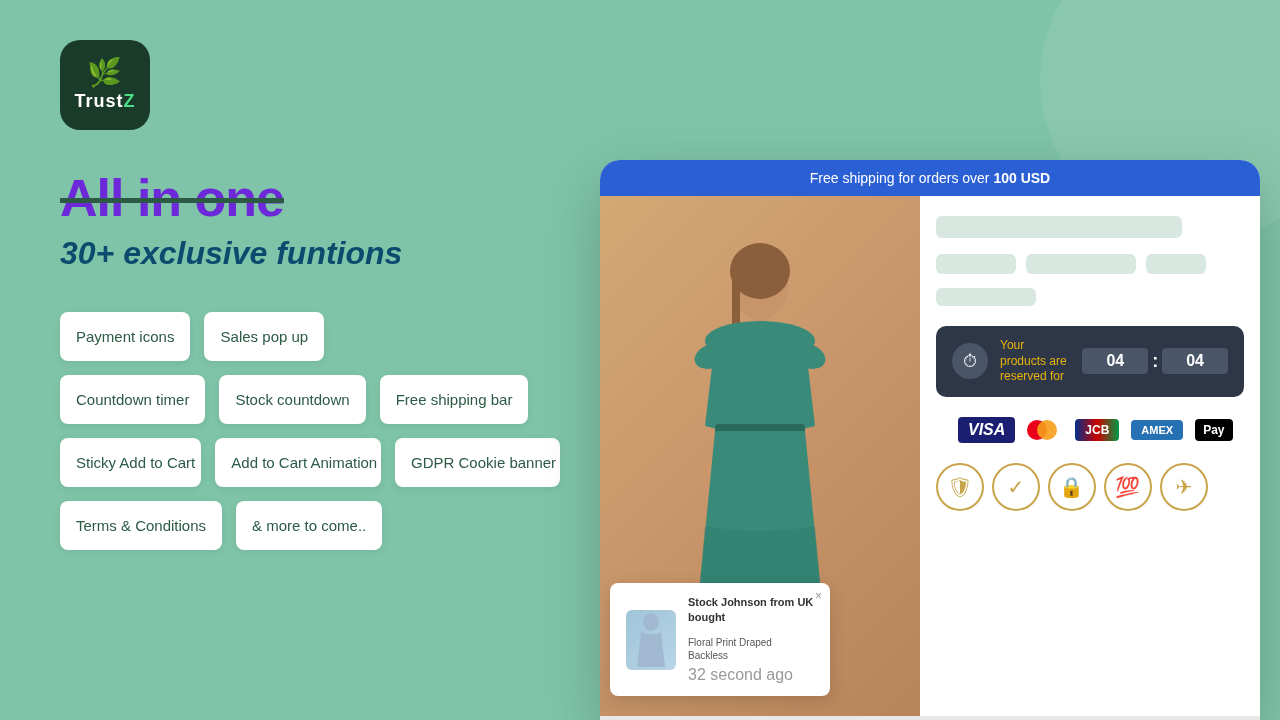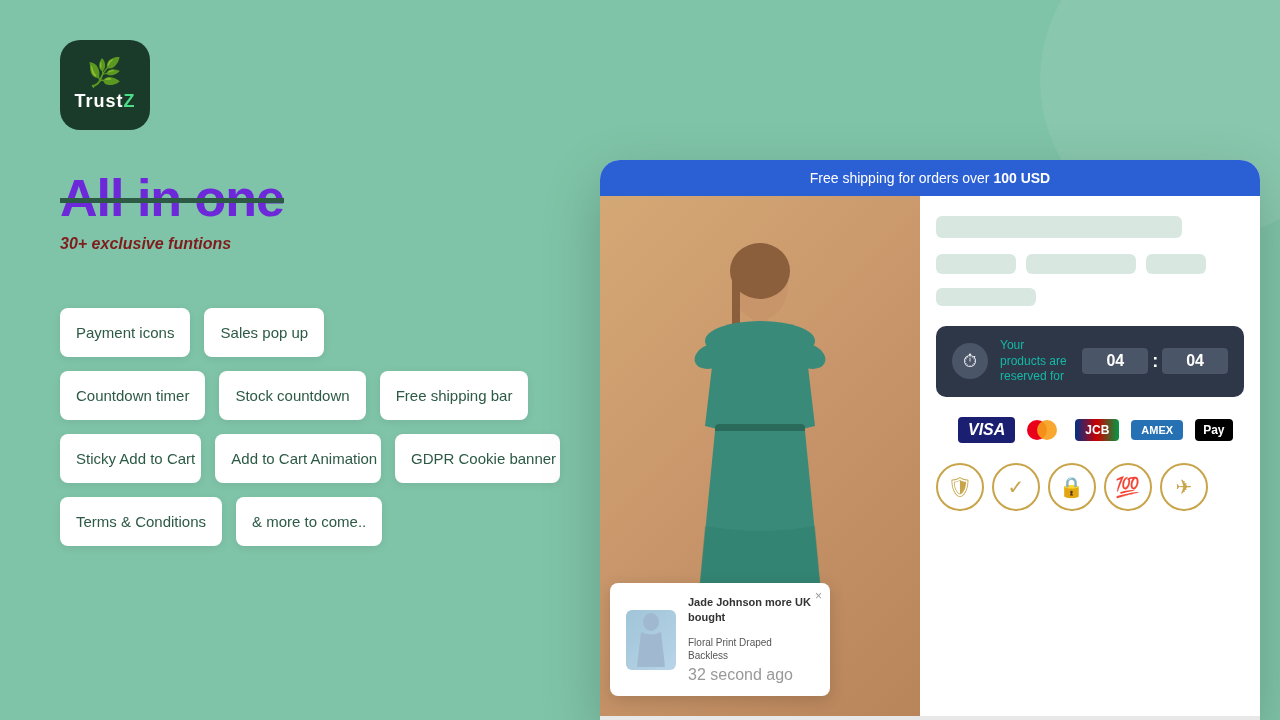--- a/index.html
+++ b/index.html
@@ -92,24 +92,24 @@
       font-size: 52px;
       font-weight: 800;
       color: #6d28d9;
       line-height: 1.1;
       margin-bottom: 8px;
       text-decoration: line-through;
       text-decoration-color: #2d5a45;
       letter-spacing: -1px;
     }
     .subheadline {
-      font-size: 16px;
+      font-size: 32px;
       font-weight: 600;
-      color: #7f1d1d;
-      margin-bottom: 55px;
+      color: #0c4a6e;
+      margin-bottom: 40px;
       font-style: italic;
     }
 
     
     .features-grid {
       display: flex;
       flex-direction: column;
       gap: 14px;
     }
     .features-row {
@@ -305,21 +305,21 @@
       background: #4a5568;
       display: flex;
       align-items: center;
       justify-content: center;
       font-size: 18px;
       color: white;
       flex-shrink: 0;
     }
     .reservation-text {
       font-size: 12px;
-      color: #14b8a6;
+      color: #eab308;
       flex: 1;
       line-height: 1.3;
     }
     .countdown-digits {
       display: flex;
       align-items: center;
       gap: 4px;
       font-size: 18px;
       font-weight: 700;
       color: white;
@@ -462,21 +462,21 @@
         </div>
 
         <div class="popup-notification">
           <div class="popup-thumb">
             <svg width="40" height="55" viewBox="0 0 40 55">
               <ellipse cx="20" cy="10" rx="8" ry="9" fill="#a0b8d0"></ellipse>
               <path d="M10 20 Q20 25 30 20 L34 55 L6 55 Z" fill="#a0b8d0"></path>
             </svg>
           </div>
           <div class="popup-content">
-            <div class="popup-name">Jade Johnson more UK bought</div>
+            <div class="popup-name">Stock Johnson from UK bought</div>
             <div class="popup-product">Floral Print Draped Backless</div>
             <div class="popup-time">32 second ago</div>
           </div>
           <span class="popup-close">×</span>
         </div>
       </div>
 
       <div class="product-details">
 
         <div class="skeleton skeleton-long"></div>

